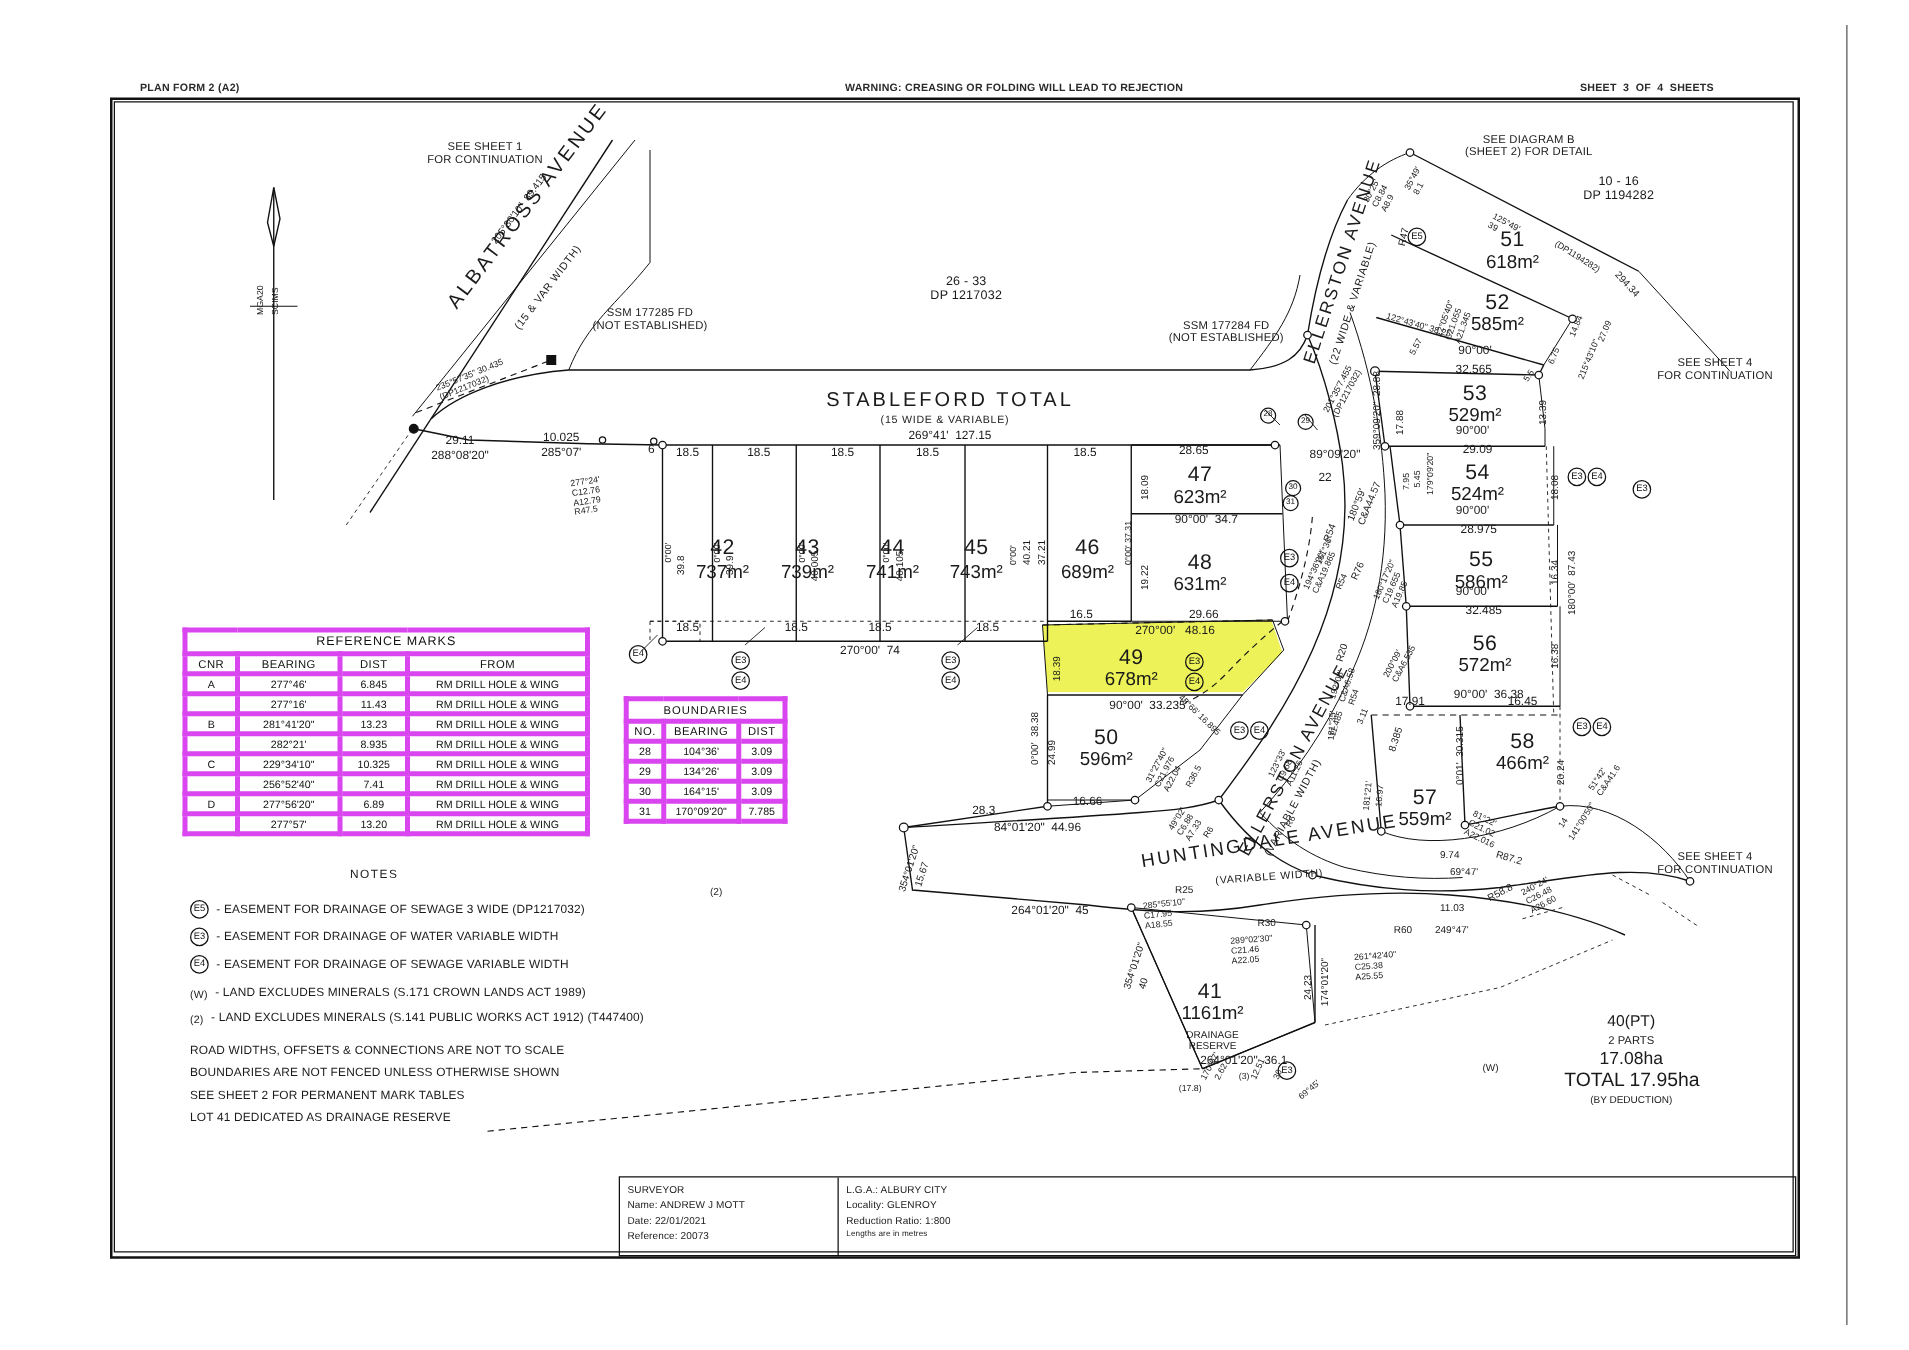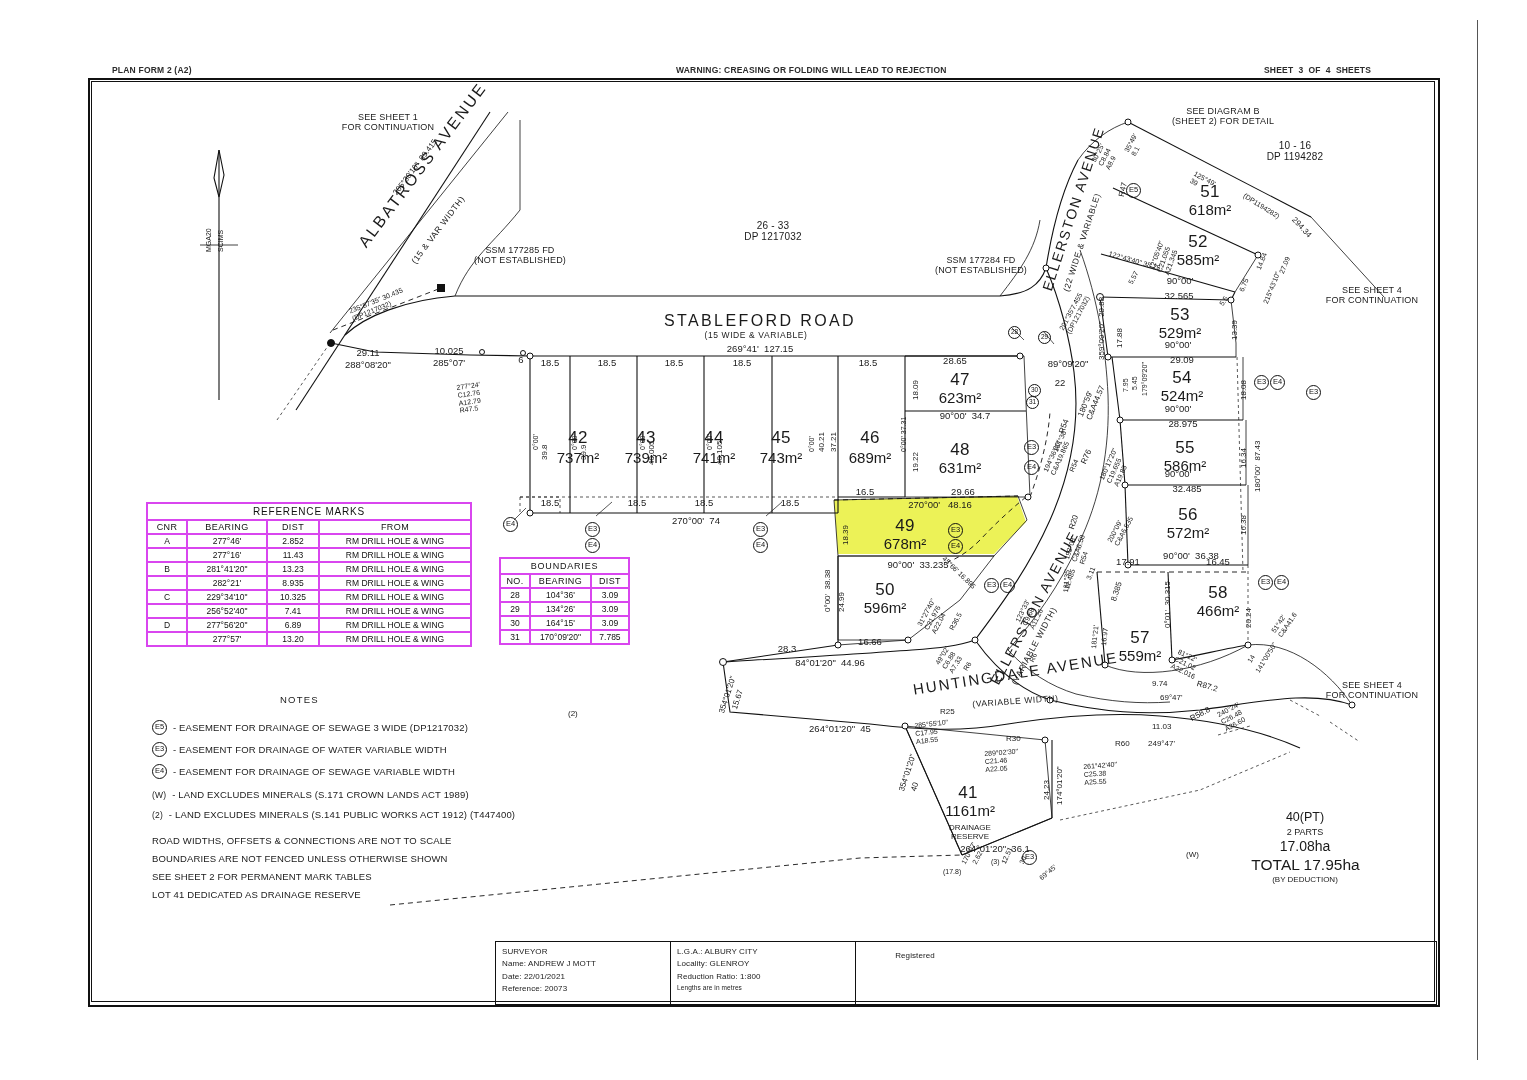--- a/index.html
+++ b/index.html
@@ -36,21 +36,21 @@
   .dim-sm{font-size:8px;}
   .dim-xs{font-size:7px;}
   .road{font-size:16px;letter-spacing:2.4px;}
   .road-sub{font-size:8.5px;letter-spacing:.6px;}
   .note{font-size:9.5px;letter-spacing:.15px;text-align:right;}
   .lbl{font-size:9px;letter-spacing:.2px;}
 
   
   table.tbl{border-collapse:collapse;position:absolute;background:#fff;}
   table.tbl td,table.tbl th{
-    border:2px solid #d946ef;font-size:8.5px;text-align:center;
+    border:4px solid #d946ef;font-size:8.5px;text-align:center;
     padding:1px 2px;font-weight:normal;color:#111;
   }
   table.tbl .ttl{font-size:10px;letter-spacing:.8px;padding:2px;}
   table.tbl .hd{font-size:9px;letter-spacing:.4px;}
 
   
   .badge{
     display:inline-block;border:1px solid #111;border-radius:50%;
     width:13px;height:13px;line-height:12px;text-align:center;
     font-size:7.5px;color:#111;
@@ -261,21 +261,21 @@
 (NOT ESTABLISHED)</div>
 
   <div class="t lbl c" style="left: 718px; top: 220px; width: 110px; font-size: 10px; white-space: pre-line;">26 - 33
 DP 1217032</div>
   <div class="t lbl c" style="left: 1240px; top: 140px; width: 110px; font-size: 10px; white-space: pre-line;">10 - 16
 DP 1194282</div>
 
   <div class="t road" style="left:355px;top:240px;transform:rotate(-53deg);transform-origin:0 0;">ALBATROSS AVENUE</div>
   <div class="t road-sub" style="left:410px;top:260px;transform:rotate(-53deg);transform-origin:0 0;">(15 &amp; VAR WIDTH)</div>
 
-  <div class="t road c" style="left:620px;top:312px;width:280px;">STABLEFORD ROAD</div>
+  <div class="t road c" style="left:620px;top:312px;width:280px;">STABLEFORD TOTAL</div>
   <div class="t road-sub c" style="left:636px;top:331px;width:240px;">(15 WIDE &amp; VARIABLE)</div>
   <div class="t dim c" style="left:660px;top:344px;width:200px;">269°41'  127.15</div>
 
   <div class="t road" style="left:1040px;top:288px;transform:rotate(-72deg);transform-origin:0 0;font-size:14px;letter-spacing:1.8px;">ELLERSTON AVENUE</div>
   <div class="t road-sub" style="left:1062px;top:290px;transform:rotate(-72deg);transform-origin:0 0;">(22 WIDE &amp; VARIABLE)</div>
 
   <div class="t road" style="left:988px;top:680px;transform:rotate(-62deg);transform-origin:0 0;font-size:14px;letter-spacing:1.8px;">ELLERSTON AVENUE</div>
   <div class="t road-sub" style="left:1010px;top:682px;transform:rotate(-62deg);transform-origin:0 0;">(VARIABLE WIDTH)</div>
 
   <div class="t road" style="left:912px;top:682px;transform:rotate(-9deg);transform-origin:0 0;font-size:15px;letter-spacing:2px;">HUNTINGDALE AVENUE</div>
@@ -575,21 +575,21 @@
         </tr>
     <tr>
       <td class="hd" style="width:34px;">CNR</td>
       <td class="hd" style="width:74px;">BEARING</td>
       <td class="hd" style="width:46px;">DIST</td>
       <td class="hd">FROM</td>
     </tr>
     <tr>
           <td>A</td>
           <td>277°46'</td>
-          <td>2.852</td>
+          <td>6.845</td>
           <td>RM DRILL HOLE &amp; WING</td>
         </tr>
     <tr>
           <td></td>
           <td>277°16'</td>
           <td>11.43</td>
           <td>RM DRILL HOLE &amp; WING</td>
         </tr>
     <tr>
           <td>B</td>
@@ -697,18 +697,15 @@
       <div class="tb-k">Name: ANDREW J MOTT</div>
       <div class="tb-k">Date: 22/01/2021</div>
       <div class="tb-k">Reference:  20073</div>
     </div>
     <div class="tb-cell" style="width:185px;">
       <div class="tb-k">L.G.A.:   ALBURY CITY</div>
       <div class="tb-k">Locality:  GLENROY</div>
       <div class="tb-k">Reduction Ratio:  1:800</div>
       <div class="tb-k" style="font-size:6.5px;">Lengths are in metres</div>
     </div>
-    <div class="tb-cell" style="width:118px;text-align:center;padding-top:8px;">
-      <div class="tb-k">Registered</div>
-    </div>
   </div>
 
 </div>
 
 </body></html>

